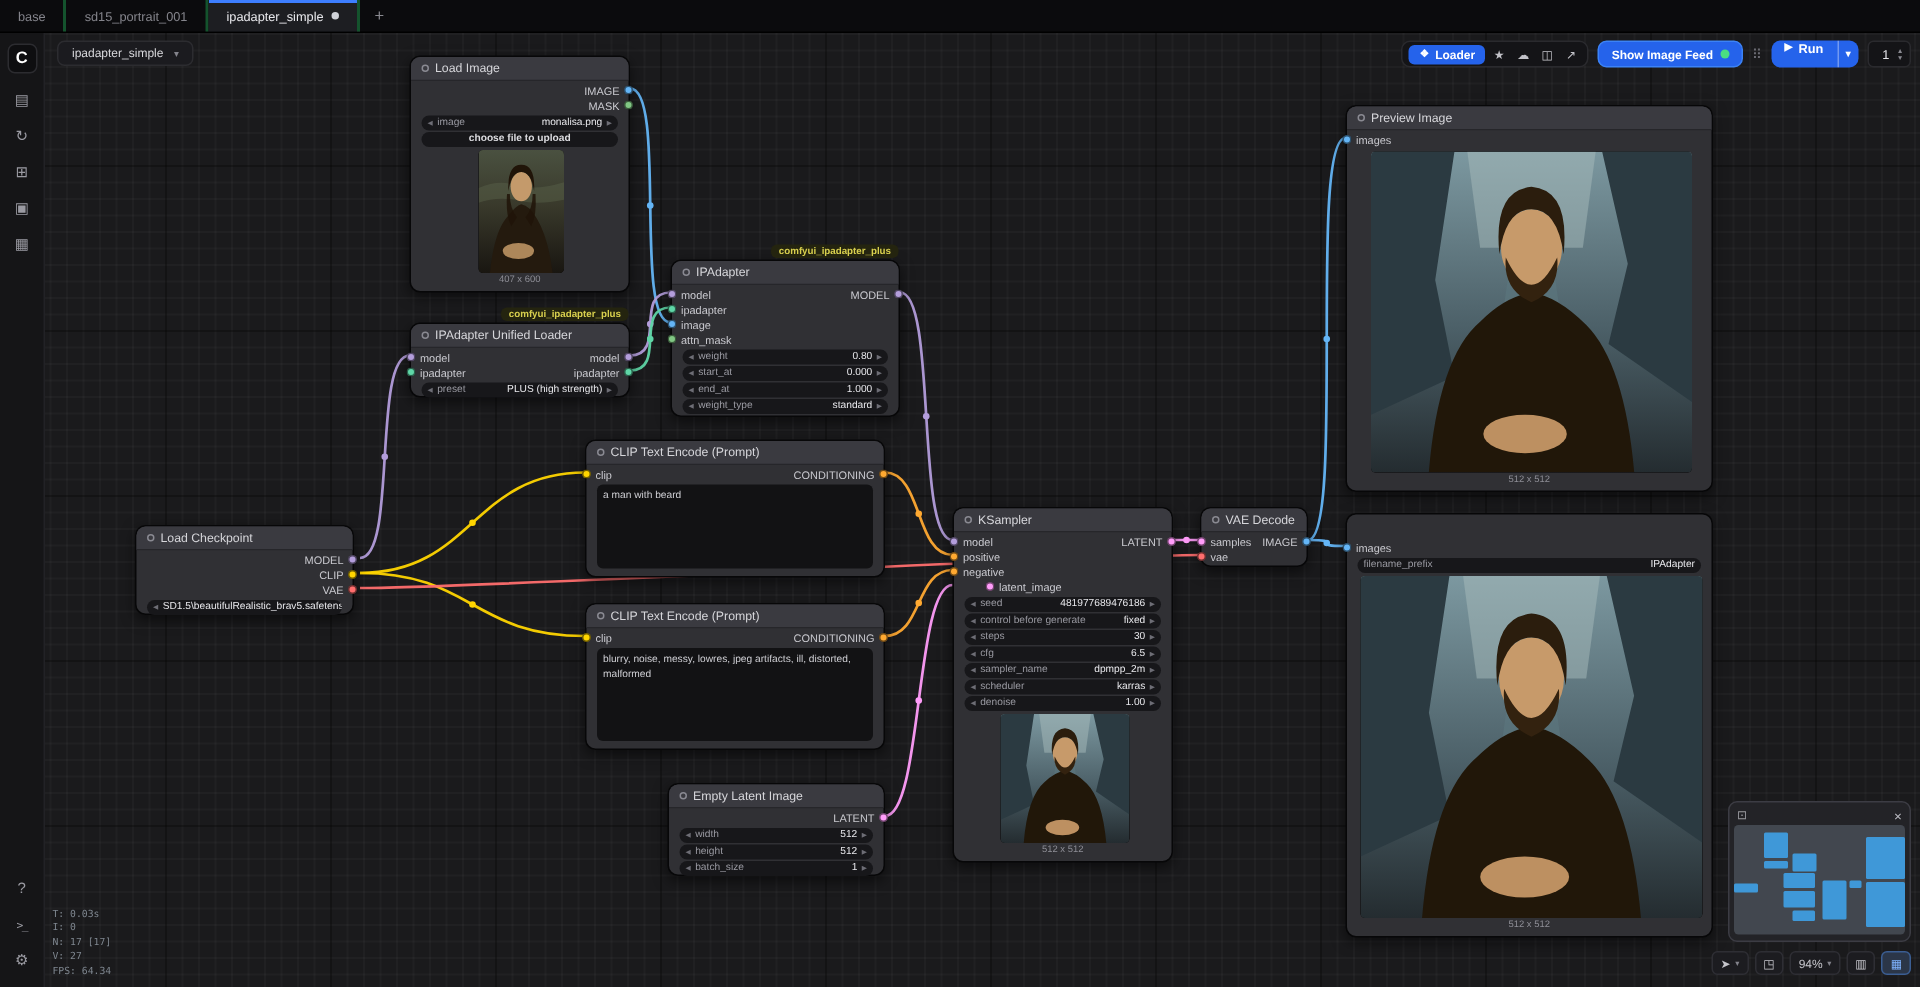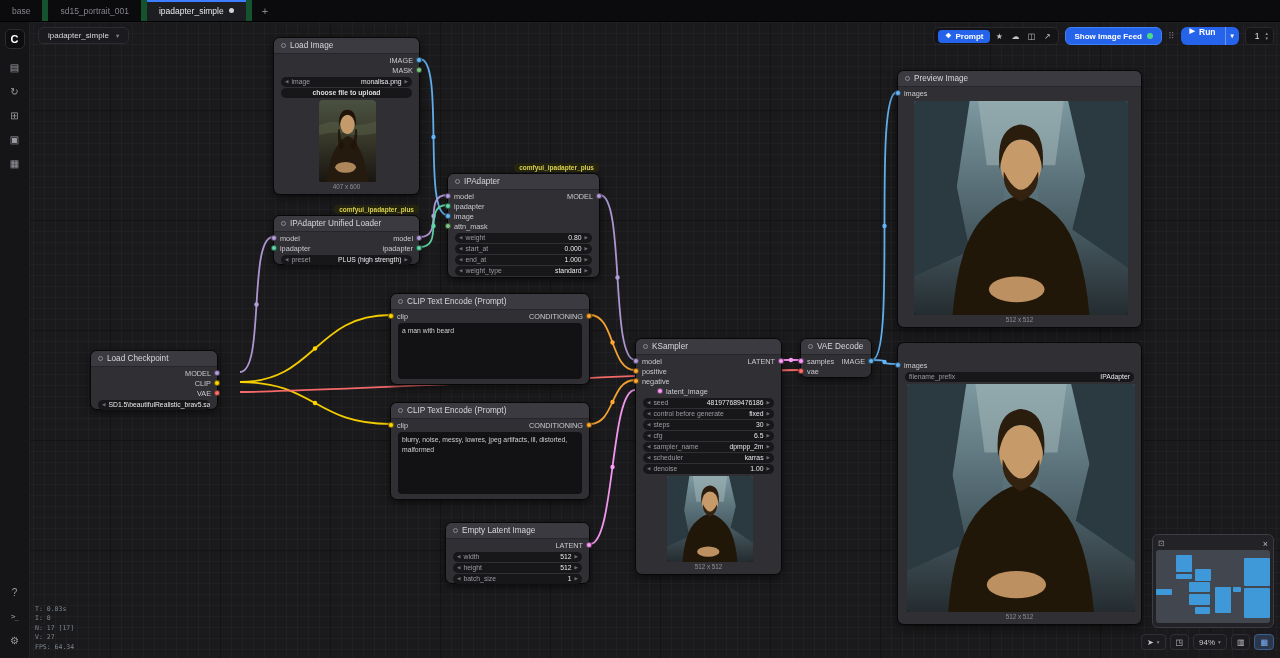--- a/index.html
+++ b/index.html
@@ -10,21 +10,21 @@
   .canvas-bg{position:absolute;inset:0;background:#1a1a1c;
     background-image:
       linear-gradient(rgba(0,0,0,.40) 1px, transparent 1px),
       linear-gradient(90deg, rgba(0,0,0,.40) 1px, transparent 1px),
       linear-gradient(rgba(255,255,255,.028) 1px, transparent 1px),
       linear-gradient(90deg, rgba(255,255,255,.028) 1px, transparent 1px);
     background-size:110px 110px,110px 110px,11px 11px,11px 11px;z-index:0;}
 
   
   .tab-bar{position:absolute;left:0;top:0;right:0;height:22px;background:#0b0b0d;display:flex;align-items:stretch;border-bottom:1px solid #000;z-index:10;}
-  .tab{display:flex;align-items:center;gap:5px;padding:0 12px;font-size:8.5px;color:#85858c;border-right:6px solid #14532d;cursor:pointer;white-space:nowrap;}
+  .tab{display:flex;align-items:center;gap:5px;padding:0 12px;font-size:8.5px;color:#85858c;border-right:2px solid #14532d;cursor:pointer;white-space:nowrap;}
   .tab.active{background:#1d1e22;color:#e8e8ec;box-shadow:inset 0 2px 0 #3d7eff;}
   .dirty-dot{width:5px;height:5px;border-radius:50%;background:#cfd2d8;}
   .tab-add{display:flex;align-items:center;padding:0 10px;color:#8a8a90;font-size:11px;cursor:pointer;}
 
   
   .sidebar{position:absolute;left:0;top:22px;bottom:0;width:30px;background:#151517;border-right:1px solid #222226;display:flex;flex-direction:column;align-items:center;padding:5px 0 6px;z-index:9;}
   .sb-icon{width:20px;height:20px;margin:2px 0;display:flex;align-items:center;justify-content:center;color:#9a9aa2;font-size:10px;border-radius:4px;cursor:pointer;}
   .sb-logo{background:#0e0e10;color:#fff;font-weight:bold;font-size:11px;border:1px solid #2c2c30;border-radius:5px;margin-bottom:6px;}
   .sb-spacer{flex:1;}
   .sb-term{font-family:"DejaVu Sans Mono",monospace;font-size:7.5px;letter-spacing:-1px;}
@@ -268,21 +268,21 @@
         <div class="slot in" style="top:22px;">
     <span class="slot-dot" style="background:#FFD500"></span>
     <span class="slot-label">clip</span>
         </div>
         <div class="slot out" style="top:22px;">
     <span class="slot-dot" style="background:#FFA931"></span>
     <span class="slot-label">CONDITIONING</span>
         </div>
         <div class="widget textarea" style="top:29px;bottom:5px;">blurry, noise, messy, lowres, jpeg artifacts, ill, distorted, malformed</div>
       </div>
-      <div class="node" style="left: 90px; top: 350px; width: 128px; height: 60px;">
+      <div class="node" style="left: 90px; top: 350px; width: 146px; height: 60px;">
         <div class="node-header">
       <span class="node-dot"></span>
       <span class="node-title">Load Checkpoint</span>
         </div>
         <div class="slot out" style="top:22px;">
     <span class="slot-dot" style="background:#B39DDB"></span>
     <span class="slot-label">MODEL</span>
         </div>
         <div class="slot out" style="top:32px;">
     <span class="slot-dot" style="background:#FFD500"></span>
@@ -528,21 +528,21 @@
 
   <div class="wf-menu">
     <span>ipadapter_simple</span>
     <span class="wf-caret">▾</span>
   </div>
 
   <div class="float-toolbar">
     <div class="tb-group">
       <div class="btn-manager">
         <span class="mi">❖</span>
-        <span>Prompt</span>
+        <span>Loader</span>
       </div>
       <div class="tb-icon">★</div>
       <div class="tb-icon">☁</div>
       <div class="tb-icon">◫</div>
       <div class="tb-icon">↗</div>
     </div>
     <div class="btn-feed">
       <span>Show Image Feed</span>
       <span class="feed-dot"></span>
     </div>

